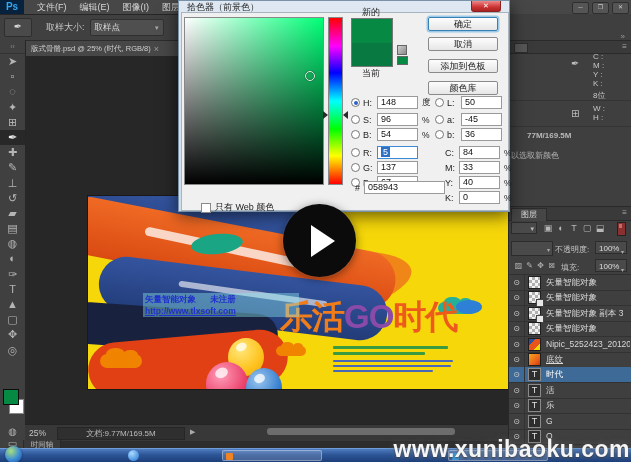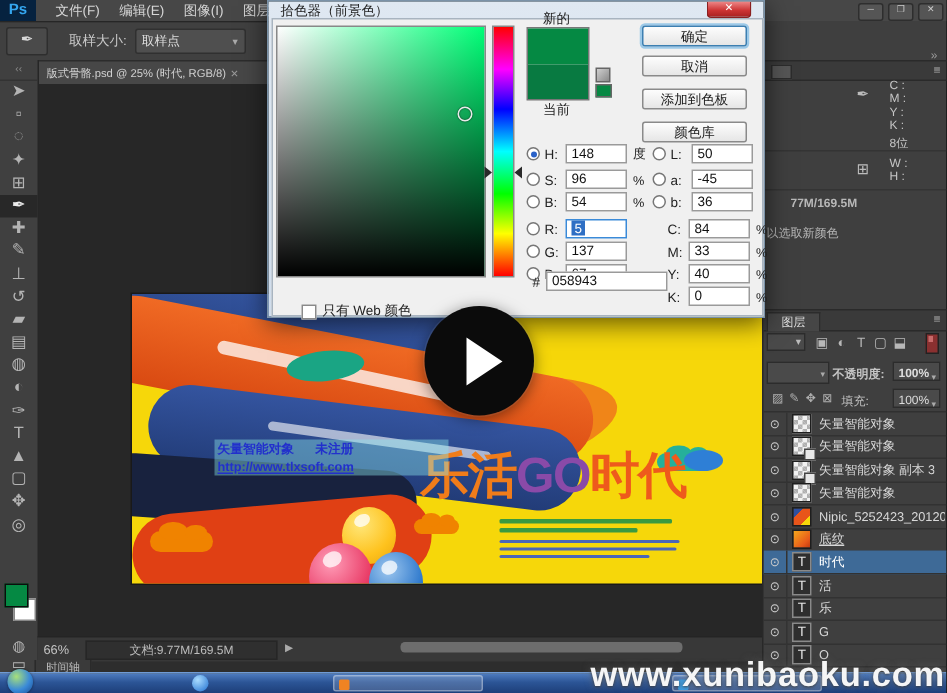--- a/index.html
+++ b/index.html
@@ -121,21 +121,21 @@
   #hint{position:absolute;left:2px;top:150px;font-size:8px;color:#b8b8b8;}
 
   #lp-tabstrip{position:absolute;left:0;top:206px;width:123px;height:13px;background:#3a3a3a;border-top:1px solid #2a2a2a;border-bottom:1px solid #2a2a2a;}
   #lp-tab{position:absolute;left:2px;top:1px;width:34px;height:12px;background:#464646;border:1px solid #2c2c2c;border-bottom:none;font-size:8px;color:#ddd;text-align:center;line-height:11px;}
   #lp-menu{position:absolute;right:5px;top:1px;font-size:8px;color:#aaa;}
   #lp-filter{position:absolute;left:0;top:220px;width:123px;height:17px;}
   #lp-filter-dd{position:absolute;left:2px;top:2px;width:26px;height:12px;background:#4a4a4a;border:1px solid #2c2c2c;font-size:7px;color:#bbb;text-align:right;line-height:11px;padding-right:2px;box-sizing:border-box;}
   .filt-ic{position:absolute;top:2px;font-size:9px;color:#b8b8b8;width:12px;text-align:center;line-height:13px;}
   #lp-toggle{position:absolute;right:6px;top:2px;width:7px;height:12px;background:#8a3030;border:1px solid #222;}
   #lp-toggle:before{content:"";position:absolute;left:1px;top:1px;width:3px;height:4px;background:#c86a6a;}
-  #lp-blend{position:absolute;left:0;top:239px;width:123px;height:17px;font-weight:bold;}
+  #lp-blend{position:absolute;left:0;top:239px;width:123px;height:17px;}
   #lp-blend-dd{position:absolute;left:2px;top:2px;width:40px;height:13px;background:#4a4a4a;border:1px solid #2c2c2c;}
   .mini-arr{position:absolute;right:2px;top:4px;font-size:6px;color:#aaa;}
   #opacity-label{position:absolute;left:46px;top:5px;font-size:8px;color:#c4c4c4;}
   .val-box{position:absolute;left:86px;top:2px;width:32px;height:13px;background:#4a4a4a;border:1px solid #2c2c2c;font-size:8px;color:#ddd;line-height:13px;padding-left:3px;box-sizing:border-box;}
   #lp-lock{position:absolute;left:0;top:257px;width:123px;height:17px;border-bottom:1px solid #303030;}
   .lock-ic{position:absolute;top:2px;font-size:8px;color:#b0b0b0;width:11px;text-align:center;line-height:13px;}
   #fill-label{position:absolute;left:52px;top:5px;font-size:8px;color:#c4c4c4;}
   #layer-list{position:absolute;left:0;top:275px;width:123px;height:174px;overflow:hidden;}
   .lrow{position:absolute;left:0;width:123px;height:15px;border-bottom:1px solid #323232;}
   .lrow.selected{background:#3e6a97;}
@@ -263,21 +263,21 @@
       </div>
     <div id="fgbg">
       <div id="bg-sw" style="background: rgb(255, 255, 255);"></div>
       <div id="fg-sw" style="background: rgb(5, 137, 67);"></div>
     </div>
     <div class="tb-extra" style="top:386px;">◍</div>
     <div class="tb-extra" style="top:398px;">▭</div>
   </div>
 
   <div id="statusbar">
-    <div id="sb-zoom">66%</div>
+    <div id="sb-zoom">25%</div>
     <div id="sb-doc">文档:9.77M/169.5M</div>
     <div id="sb-arr">▶</div>
     <div id="sb-thumb"></div>
   </div>
   <div id="timeline-tab">时间轴</div>
 
   <div id="rightpanel">
     <div id="rp-titlebar">
       <div id="win-controls">
           <div class="win-btn">─</div>

